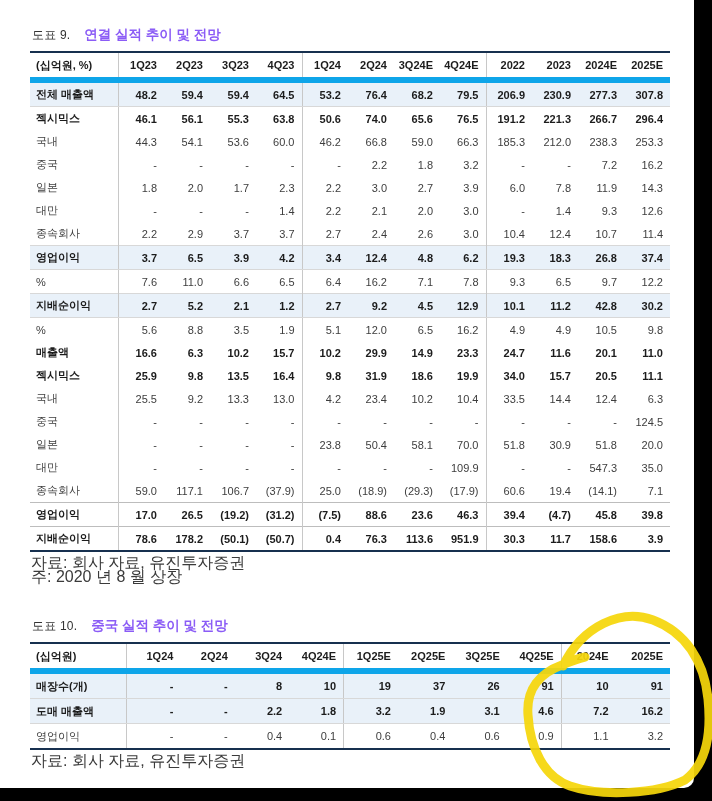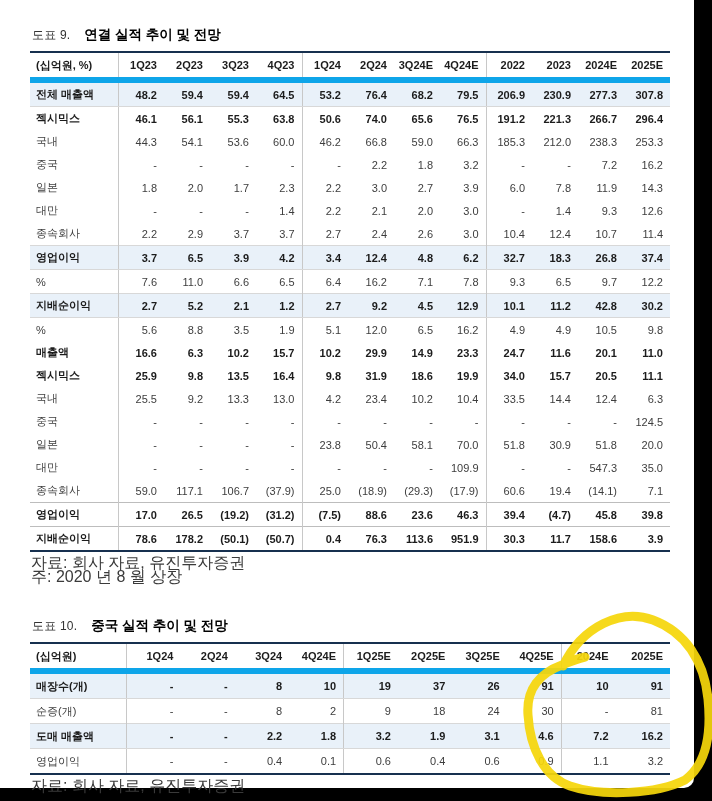--- a/index.html
+++ b/index.html
@@ -7,21 +7,21 @@
     width:712px;height:801px;position:relative;background:#000;
     font-family:"Liberation Sans","DejaVu Sans",sans-serif;overflow:hidden;
   }
   .page{
     position:absolute;left:0;top:0;width:694px;height:788px;background:#ffffff;
     border-radius:0 0 10px 0;
   }
   .content{padding:26px 0 0 30px;}
   .tbl-title{margin:0 0 7px 2px;display:flex;align-items:baseline;}
   .tbl-label{font-size:12px;color:#333;margin-right:14px;letter-spacing:0.2px;}
-  .tbl-name{font-size:13.5px;font-weight:700;color:#000000;}
+  .tbl-name{font-size:13.5px;font-weight:700;color:#8b5cf6;}
   table.doc-table{
     border-collapse:collapse;table-layout:fixed;width:640px;
     font-size:11px;color:#3d3d3d;
   }
   table.doc-table th, table.doc-table td{
     height:23px;padding:0 7px 0 0;text-align:right;font-weight:normal;
     white-space:nowrap;overflow:hidden;
   }
   table.doc-table th:first-child, table.doc-table td:first-child{
     text-align:left;padding-left:6px;
@@ -200,21 +200,21 @@
             <tr class="hl">
               <td>영업이익</td>
               <td>3.7</td>
               <td>6.5</td>
               <td>3.9</td>
               <td>4.2</td>
               <td>3.4</td>
               <td>12.4</td>
               <td>4.8</td>
               <td>6.2</td>
-              <td>32.7</td>
+              <td>19.3</td>
               <td>18.3</td>
               <td>26.8</td>
               <td>37.4</td>
             </tr>
             <tr class="normal">
               <td>%</td>
               <td>7.6</td>
               <td>11.0</td>
               <td>6.6</td>
               <td>6.5</td>
@@ -439,33 +439,20 @@
               <td>-</td>
               <td>8</td>
               <td>10</td>
               <td>19</td>
               <td>37</td>
               <td>26</td>
               <td>91</td>
               <td>10</td>
               <td>91</td>
             </tr>
-            <tr class="normal h24">
-              <td>순증(개)</td>
-              <td>-</td>
-              <td>-</td>
-              <td>8</td>
-              <td>2</td>
-              <td>9</td>
-              <td>18</td>
-              <td>24</td>
-              <td>30</td>
-              <td>-</td>
-              <td>81</td>
-            </tr>
             <tr class="hl h24">
               <td>도매 매출액</td>
               <td>-</td>
               <td>-</td>
               <td>2.2</td>
               <td>1.8</td>
               <td>3.2</td>
               <td>1.9</td>
               <td>3.1</td>
               <td>4.6</td>

